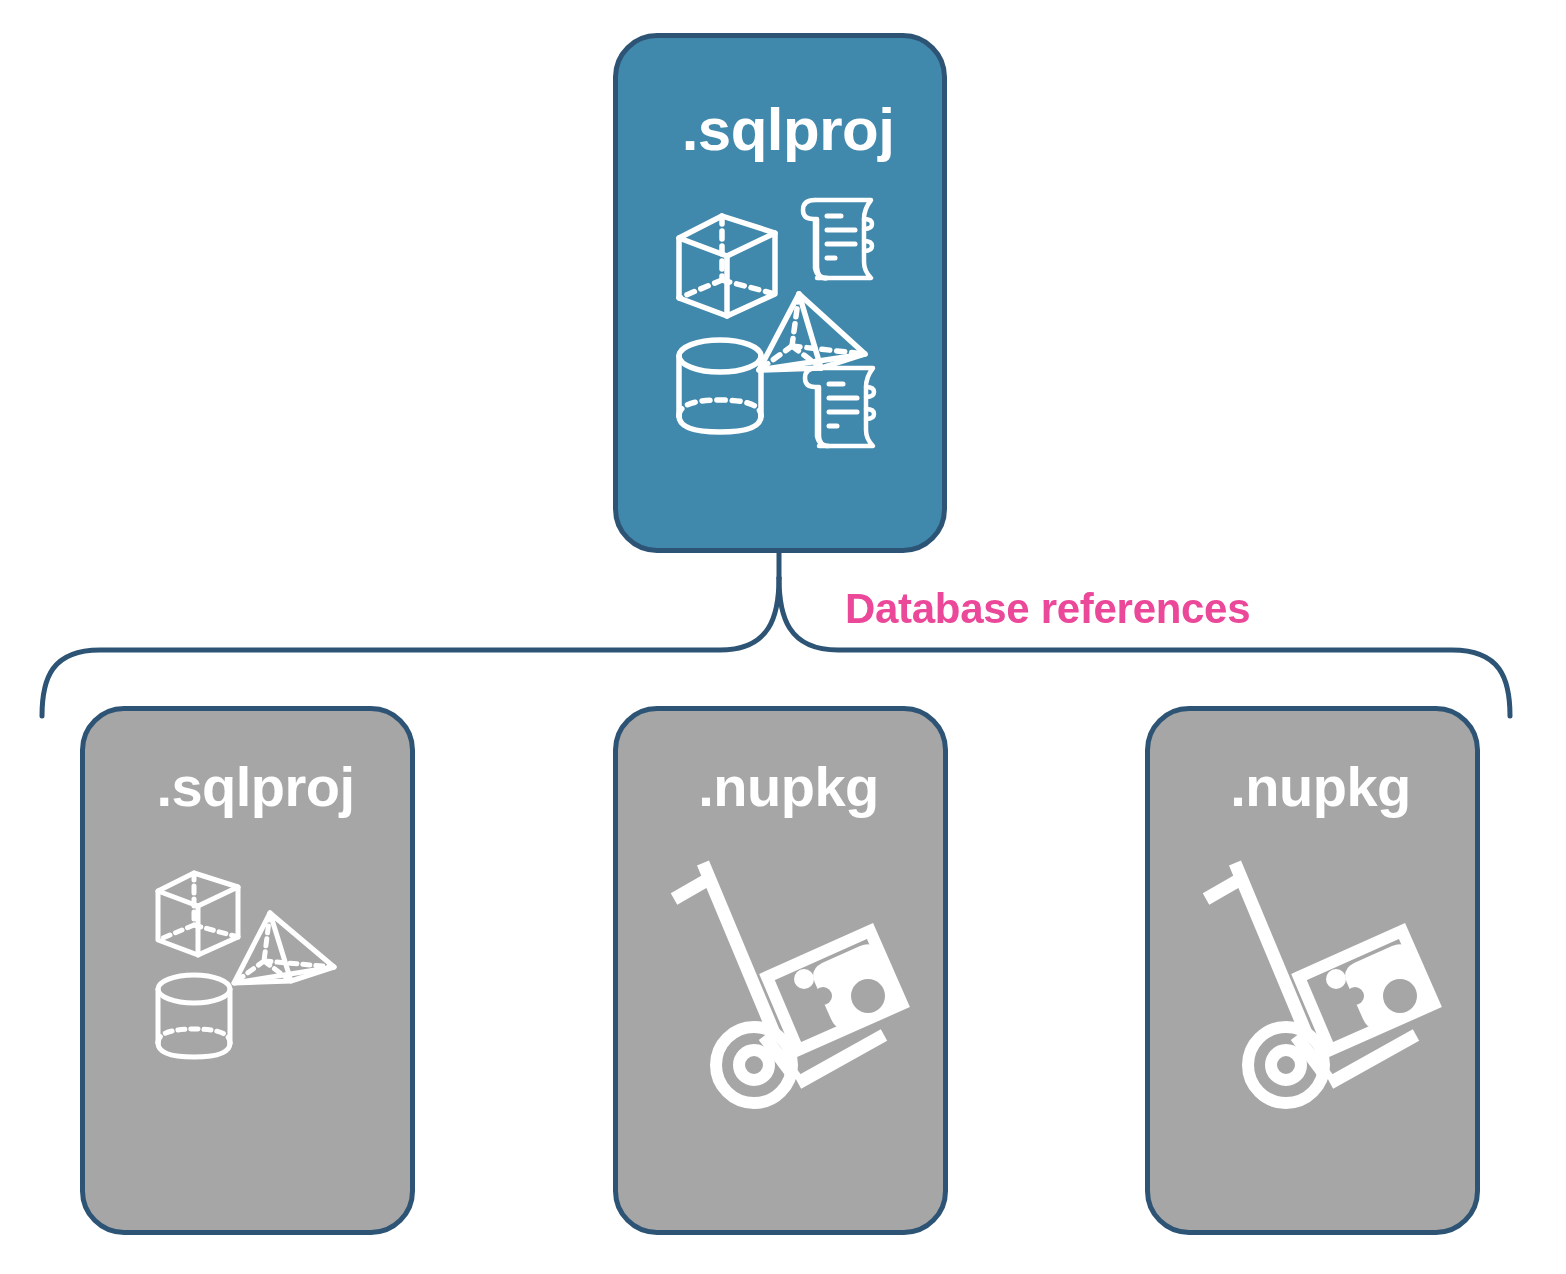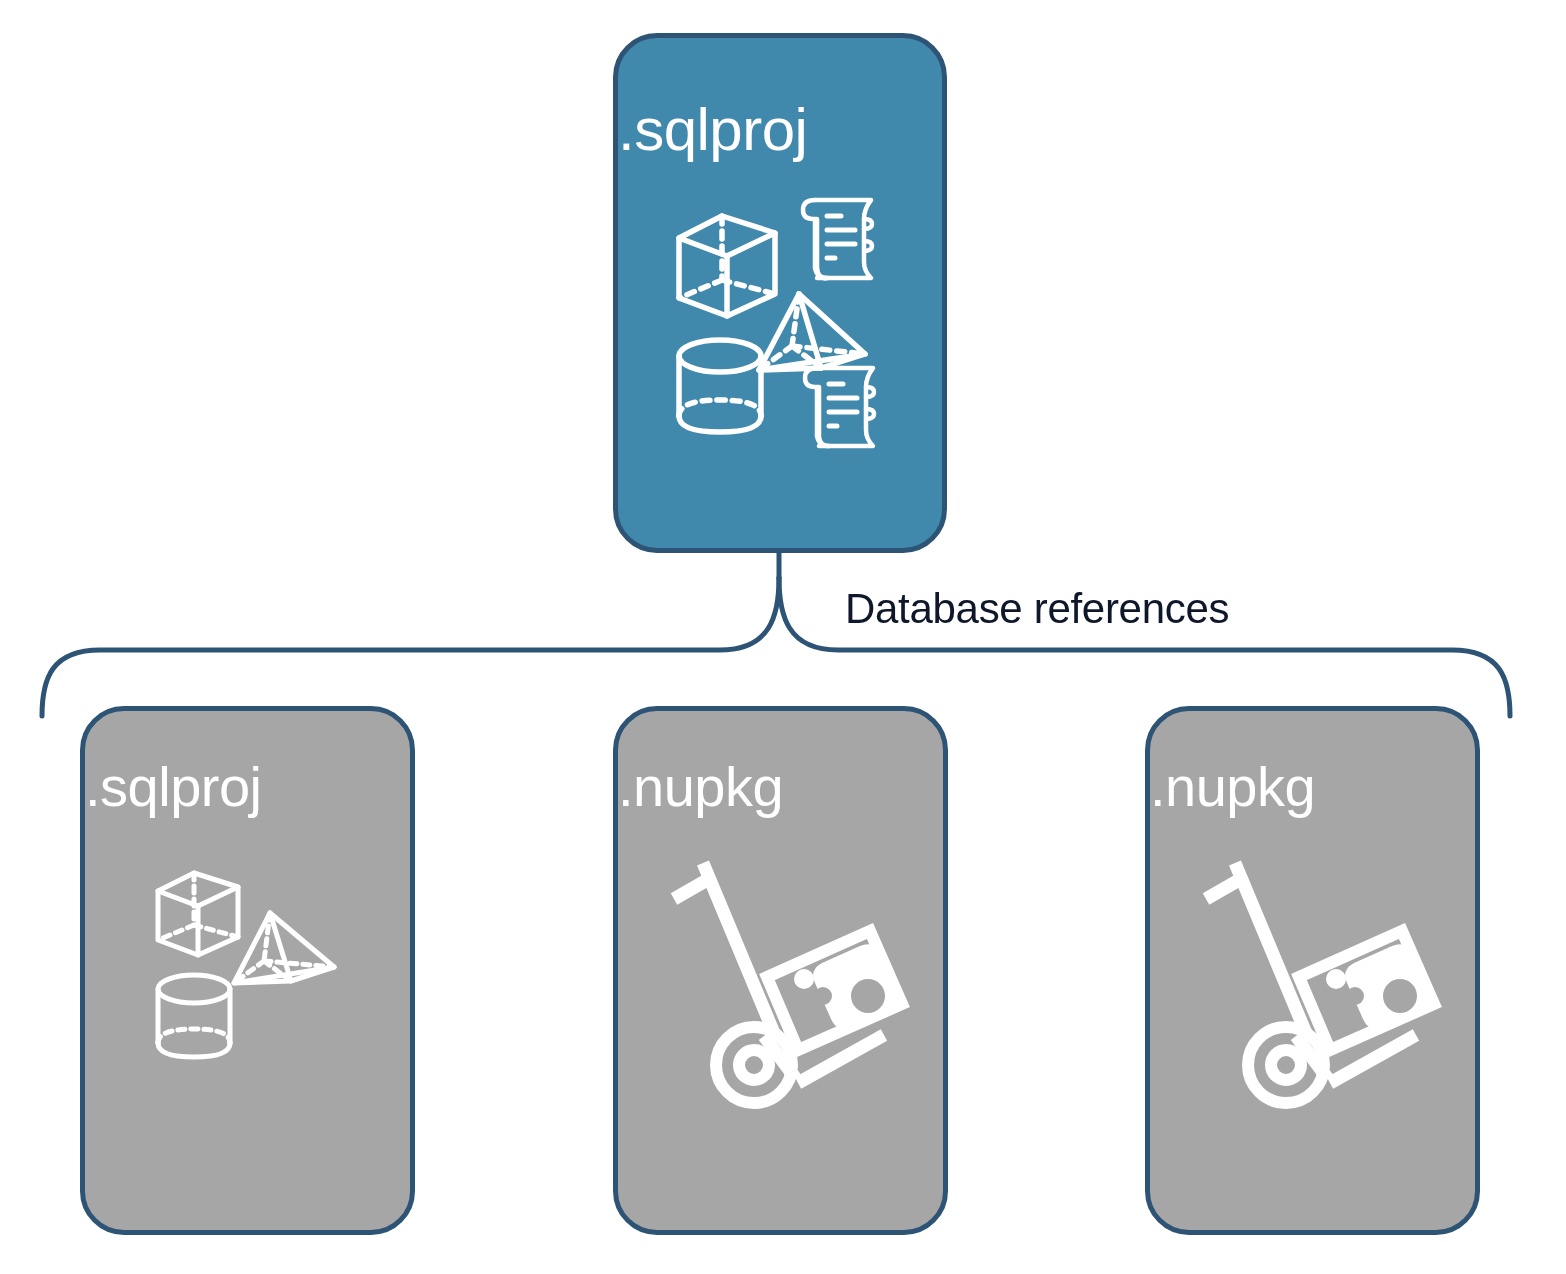--- a/index.html
+++ b/index.html
@@ -25,25 +25,25 @@
     box-sizing: border-box;
     border-radius: 44px;
     border: 5px solid #2d5475;
     display: block;
   }
   .card.blue  { background: #4189ac; }
   .card.gray  { background: #a6a6a6; }
 
   .card-title {
     position: absolute;
-    left: 0;
+    left: 16px;
     right: 0;
-    text-align: left;
+    text-align: center;
     color: #ffffff;
-    font-weight: normal;
+    font-weight: bold;
     letter-spacing: -0.5px;
     line-height: 1;
     user-select: none;
   }
 
   .card-icons {
     position: absolute;
     left: 0;
     right: 0;
     display: flex;
@@ -74,22 +74,22 @@
     top: 520px;
     width: 1566px;
     height: 200px;
     pointer-events: none;
   }
   #bracket-label {
     position: absolute;
     left: 845px;
     top: 585px;
     font-size: 42px;
-    font-weight: normal;
-    color: #0f172a;
+    font-weight: bold;
+    color: #ec4899;
     letter-spacing: -0.3px;
     white-space: nowrap;
     user-select: none;
   }
 
   svg { display: block; overflow: visible; }
 </style>
 </head>
 <body>
 

